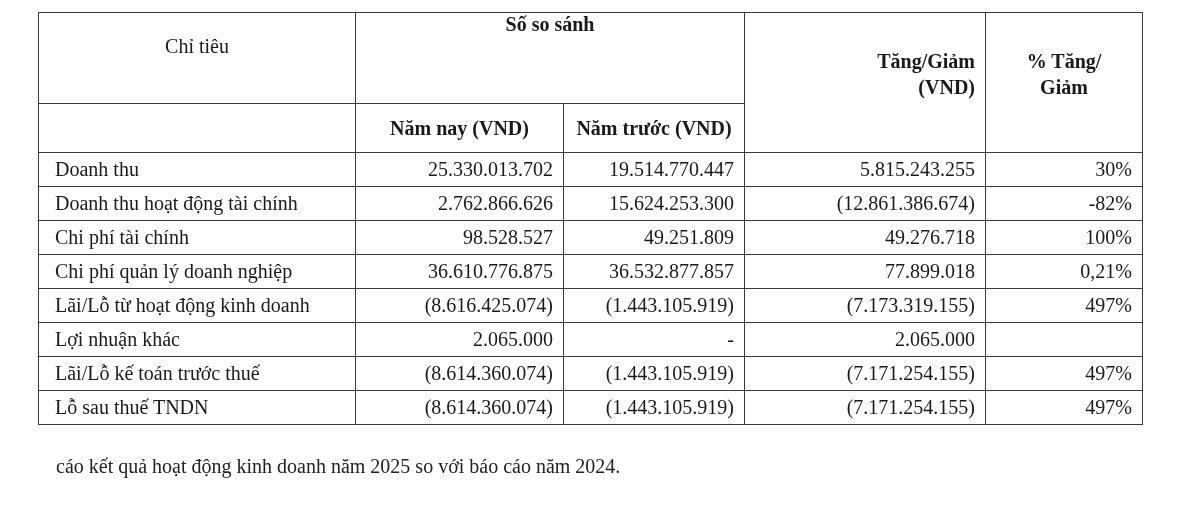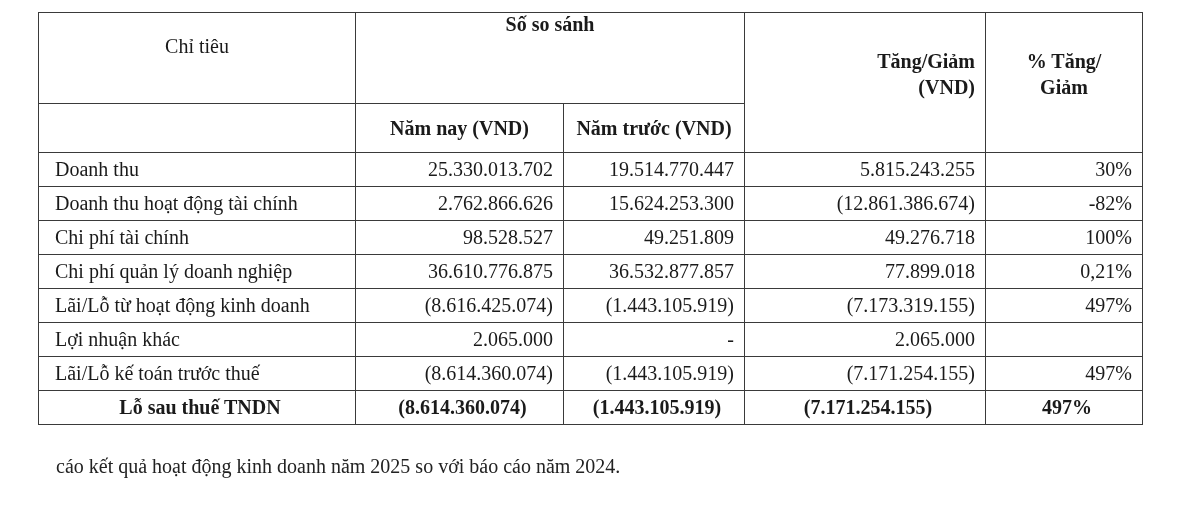--- a/index.html
+++ b/index.html
@@ -42,21 +42,21 @@
     .c4 { width: 220px; text-align: right; }
     .c5 { width: 136px; }
     tr.h1 th { height: 68px; vertical-align: middle; }
     tr.h2 th { height: 48px; vertical-align: middle; padding-top: 0; }
     th.span-tall { vertical-align: top !important; padding-top: 35px; line-height: 26px; }
     th.top-left { vertical-align: top !important; padding-top: 22px; }
     th.top-mid { vertical-align: top !important; }
     td { height: 33px; padding-left: 16px; }
     td.label { text-align: left; }
     td.num { text-align: right; }
-    tr.bold td { font-weight: bold; text-align: center; }
+    tr.bold td { font-weight: normal; }
     .note {
       position: absolute;
       left: 56px;
       top: 448px;
       width: 1100px;
       font-size: 20px;
       line-height: 37px;
       color: #222;
     }
     .note p { margin: 0; }

